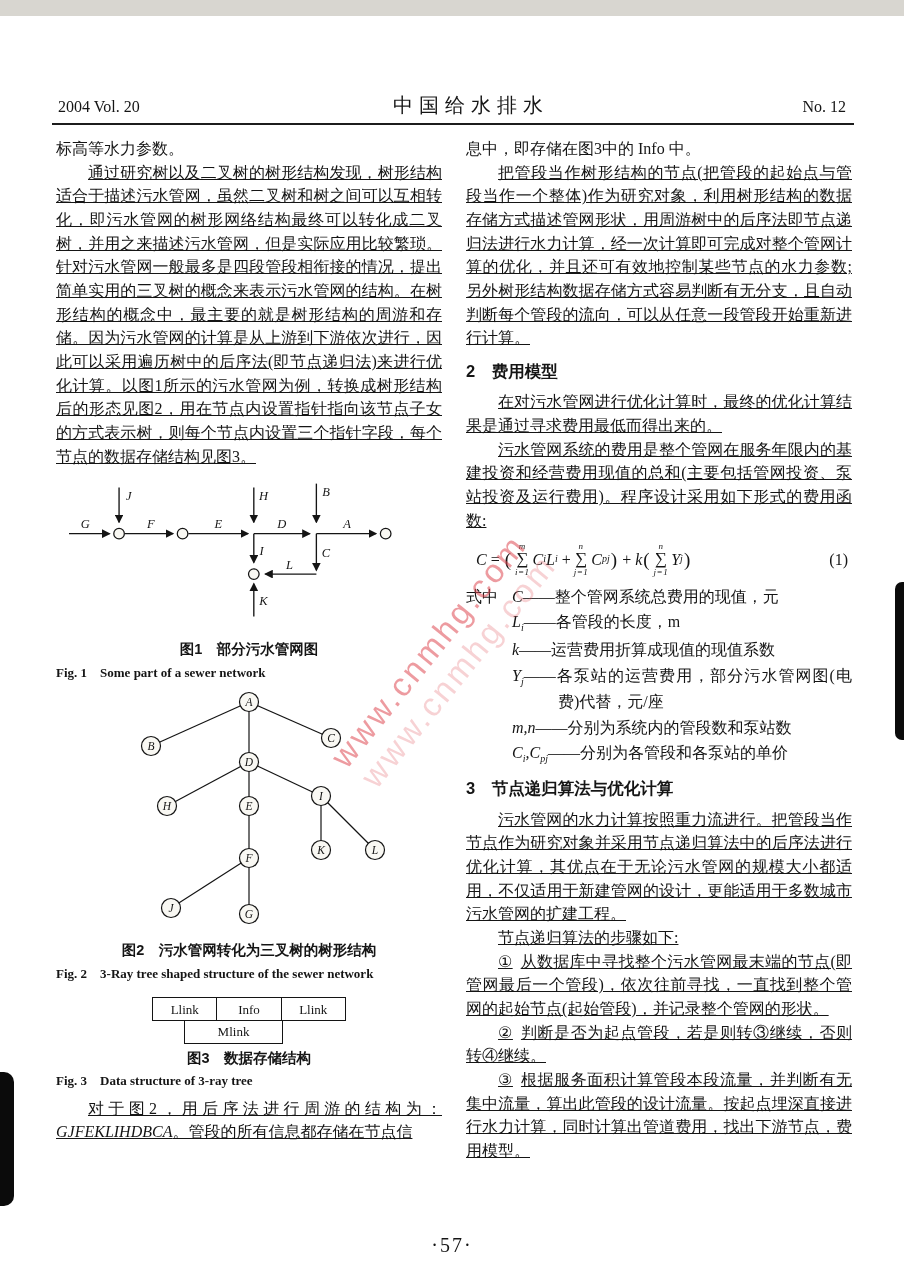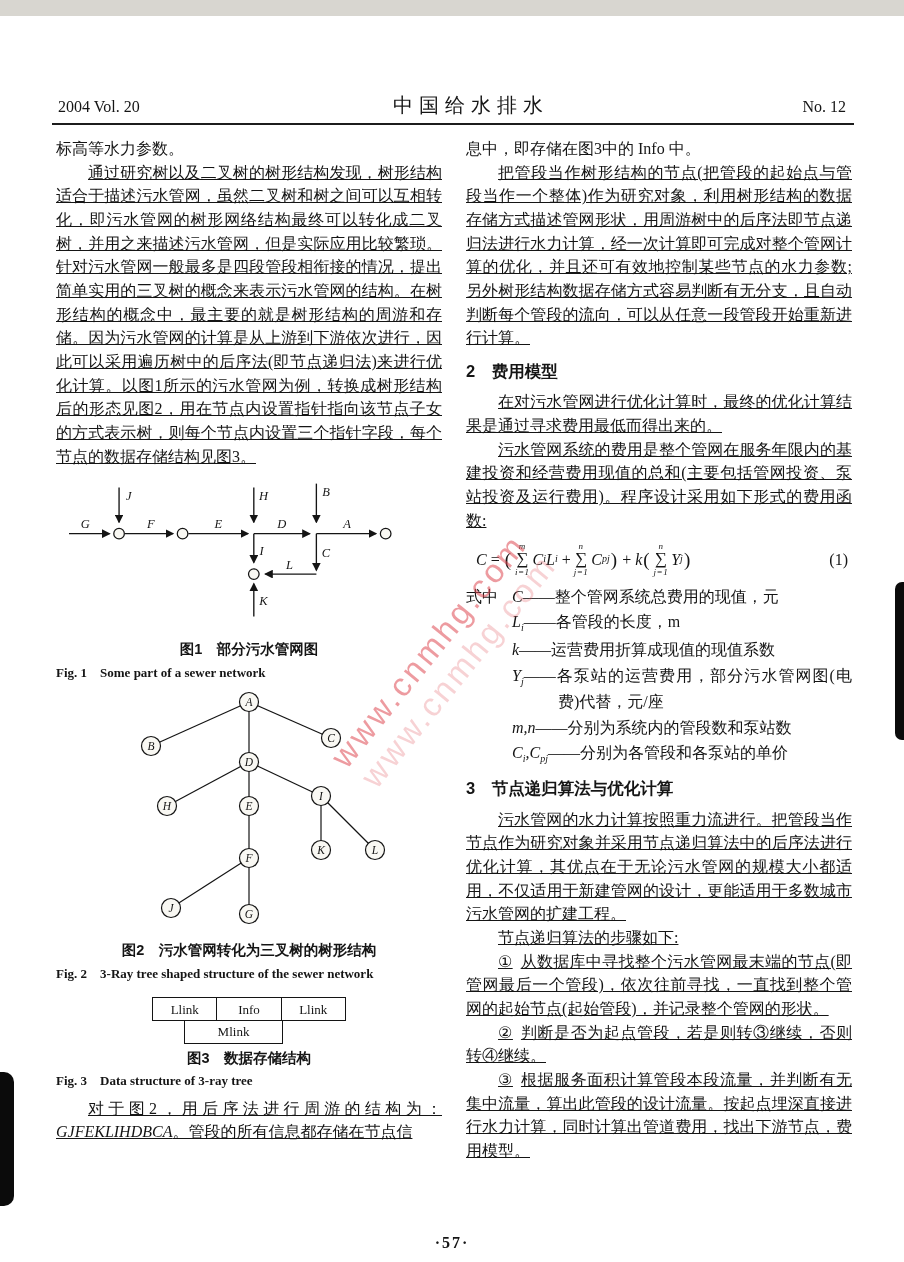--- a/index.html
+++ b/index.html
@@ -66,22 +66,22 @@
 
   
   .blob-left { position:absolute; left:0; top:1056px; width:14px; height:134px; background:#0b0b0b;
     border-radius:0 10px 10px 0; }
   .blob-right { position:absolute; right:0; top:566px; width:9px; height:158px; background:#0b0b0b;
     border-radius:7px 0 0 7px; }
   .blob-bottom { position:absolute; left:28px; top:1254px; width:290px; height:2px; background:#5a564e;
     transform:rotate(-0.6deg); }
 
   
-  .footer { position:absolute; left:0; right:0; top:1218px; text-align:center; font-size:16px;
-    font-weight:700; letter-spacing:2px; }
+  .footer { position:absolute; left:0; right:0; top:1218px; text-align:center; font-size:20px;
+    font-weight:400; letter-spacing:2px; }
 
   svg text { font-family:"Liberation Serif","DejaVu Serif",serif; }
 </style>
 </head>
 <body>
 
 <div class="page">
 
   <div class="header">
     <span>2004  Vol. 20</span>

